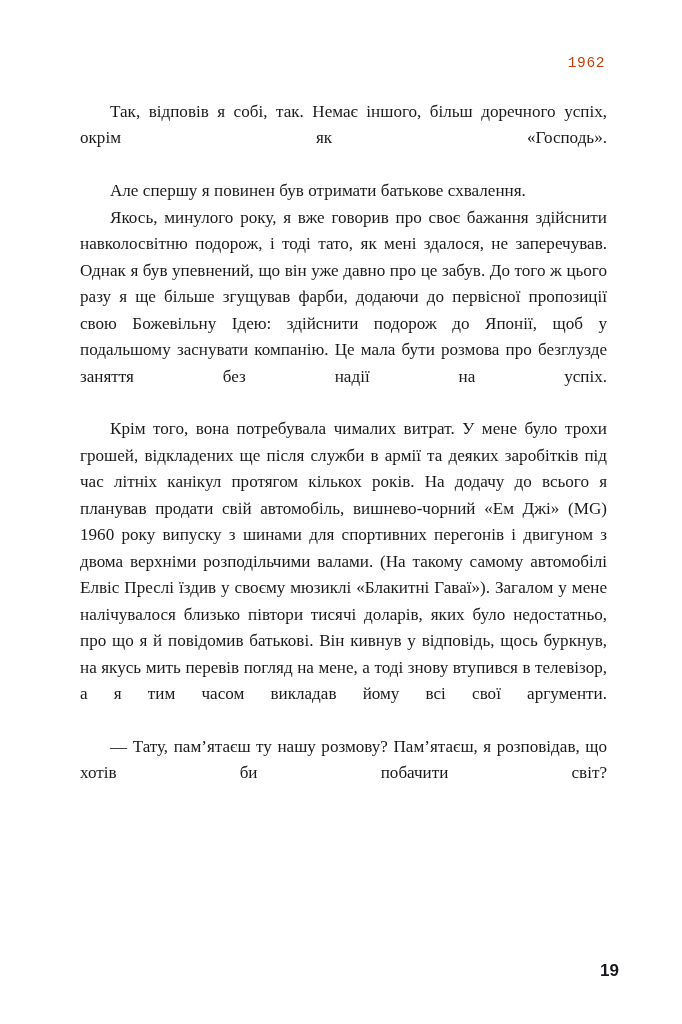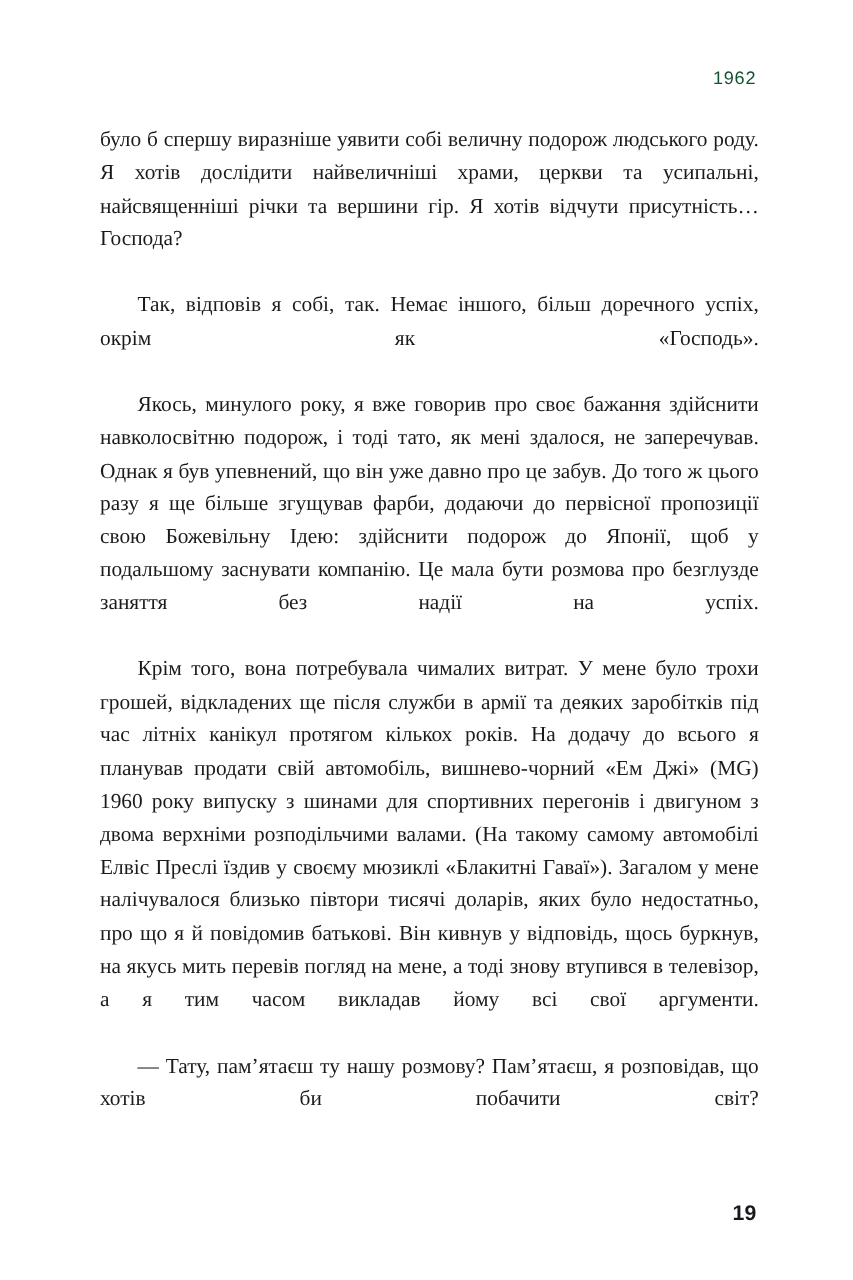--- a/index.html
+++ b/index.html
@@ -24,24 +24,24 @@
     background: #ffffff;
   }
 
   
   .running-head {
     position: absolute;
     top: 56px;
     left: 80px;
     right: 77px;
     text-align: right;
-    font-family: Liberation Sans, sans-serif;
+    font-family: Liberation Mono, monospace;
     font-size: 14.5px;
     letter-spacing: 0.6px;
-    color: #14532d;
+    color: #c2410c;
     line-height: 1;
   }
 
   
   .text-block {
     position: absolute;
     top: 99px;
     left: 80px;
     width: 527px;
   }
@@ -67,39 +67,39 @@
   }
   p.para.short::after {
     content: none;
   }
 
   
   .folio {
     position: absolute;
     bottom: 45px;
     left: 80px;
-    right: 77px;
+    right: 63px;
     text-align: right;
     font-family: "Liberation Sans", "DejaVu Sans", sans-serif;
     font-size: 17px;
     font-weight: bold;
     color: #16181d;
     line-height: 1;
   }
 </style>
 </head>
 <body>
 
 <div class="page">
 
   <div class="running-head">1962</div>
 
   <div class="text-block">
-    <p class="para no-indent">було б спершу виразніше уявити собі величну подорож людського роду. Я хотів дослідити найвеличніші храми, церкви та усипальні, найсвященніші річки та вершини гір. Я хотів відчути присутність… Господа?</p>
     <p class="para">Так, відповів я собі, так. Немає іншого, більш доречного успіх, окрім як «Господь».</p>
+    <p class="para short">Але спершу я повинен був отримати батькове схвалення.</p>
     <p class="para">Якось, минулого року, я вже говорив про своє бажання здійснити навколосвітню подорож, і тоді тато, як мені здалося, не заперечував. Однак я був упевнений, що він уже давно про це забув. До того ж цього разу я ще більше згущував фарби, додаючи до первісної пропозиції свою Божевільну Ідею: здійснити подорож до Японії, щоб у подальшому заснувати компанію. Це мала бути розмова про безглузде заняття без надії на успіх.</p>
     <p class="para">Крім того, вона потребувала чималих витрат. У мене було трохи грошей, відкладених ще після служби в армії та деяких заробітків під час літніх канікул протягом кількох років. На додачу до всього я планував продати свій автомобіль, вишнево-чорний «Ем Джі» (MG) 1960 року випуску з шинами для спортивних перегонів і двигуном з двома верхніми розподільчими валами. (На такому самому автомобілі Елвіс Преслі їздив у своєму мюзиклі «Блакитні Гаваї»). Загалом у мене налічувалося близько півтори тисячі доларів, яких було недостатньо, про що я й повідомив батькові. Він кивнув у відповідь, щось буркнув, на якусь мить перевів погляд на мене, а тоді знову втупився в телевізор, а я тим часом викладав йому всі свої аргументи.</p>
     <p class="para">— Тату, пам’ятаєш ту нашу розмову? Пам’ятаєш, я розповідав, що хотів би побачити світ?</p>
 
   </div>
 
   <div class="folio">19</div>
 
 </div>
 

